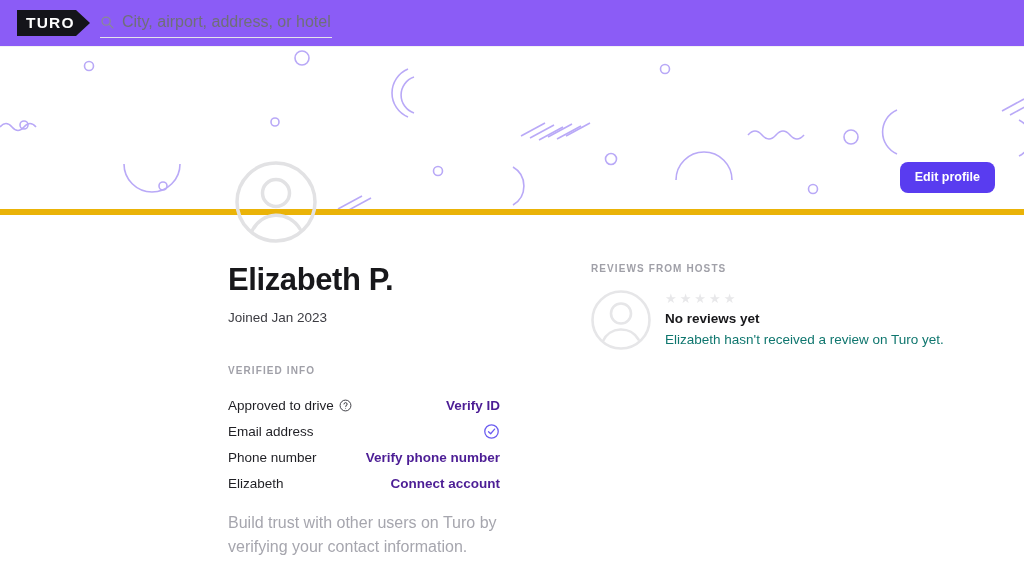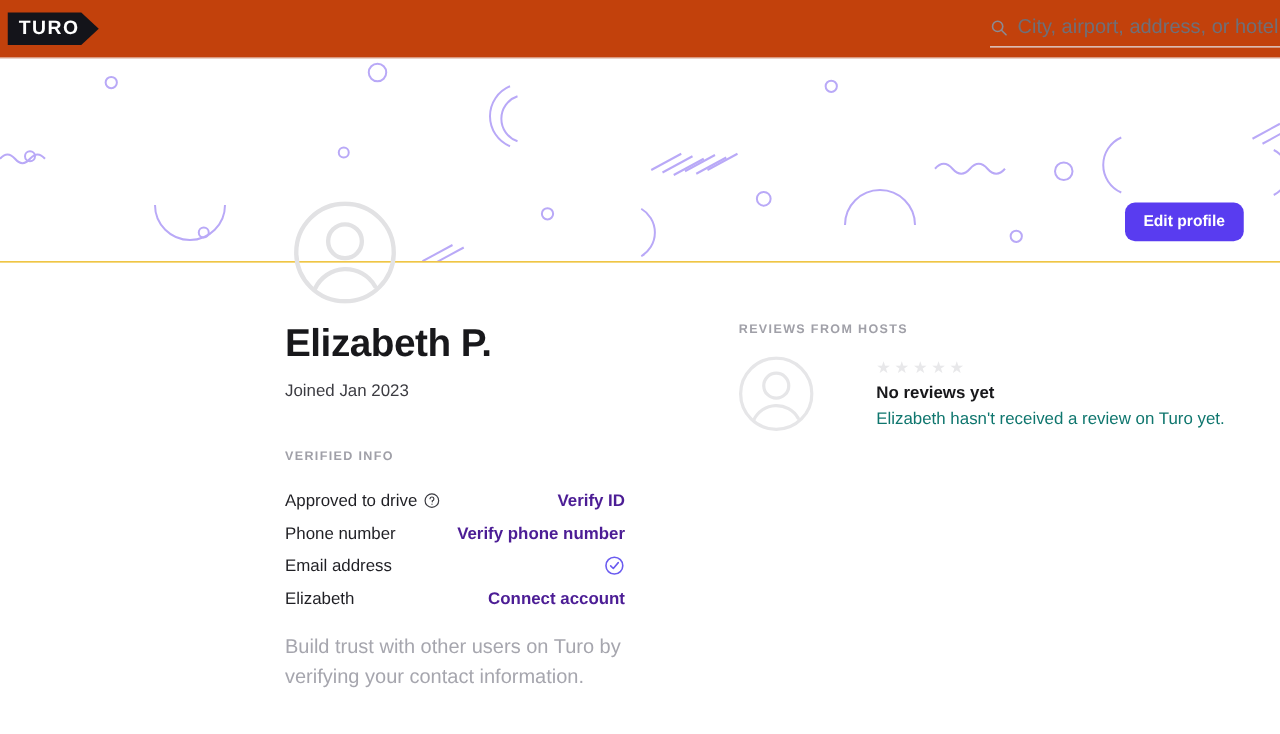--- a/index.html
+++ b/index.html
@@ -16,25 +16,24 @@
     position: relative;
   }
 
   
   .header {
     height: 47px;
     box-sizing: border-box;
     border-bottom: 1px solid #f2f2f4;
     display: flex;
     align-items: center;
-    padding-left: 6px;
-    background: #c2410c;
+    padding-left: 17px;
+    background: #8b5cf6;
     position: relative;
     z-index: 5;
-    justify-content: space-between;
   }
   .logo {
     width: 74px;
     height: 30px;
     position: relative;
     display: flex;
     align-items: center;
     flex: none;
   }
   .logo svg { display: block; }
@@ -76,21 +75,21 @@
     background: transparent;
     padding: 0;
   }
   .search-input::placeholder { color: #6f6f78; opacity: 1; }
 
   
   .banner {
     position: relative;
     height: 162px;
     background: #ffffff;
-    border-bottom: 1px solid #eab308;
+    border-bottom: 6px solid #eab308;
     overflow: hidden;
   }
   .banner svg.deco {
     position: absolute;
     left: 0;
     top: 0;
     width: 1024px;
     height: 162px;
     pointer-events: none;
   }
@@ -189,21 +188,20 @@
   .col-right {
     position: absolute;
     left: 591px;
     top: 48px;
     width: 400px;
   }
   .review-block {
     display: flex;
     align-items: flex-start;
     margin-top: 11px;
-    gap: 36px;
   }
   .review-avatar { width: 60px; height: 60px; flex: none; }
   .review-body { margin-left: 14px; padding-top: 2px; }
   .stars {
     display: flex;
     gap: 3px;
     margin-bottom: 6px;
     line-height: 1;
   }
   .star { color: #e8e8ea; font-size: 13px; line-height: 1; }
@@ -302,33 +300,33 @@
           <circle cx="12" cy="12" r="10"></circle>
           <path d="M9.2 9.2 a2.9 2.9 0 1 1 3.4 3.2 v1.4" stroke-linecap="round"></path>
           <circle cx="12.2" cy="17.2" r="0.9" fill="currentColor" stroke="none"></circle>
         </svg>
       </span>
       <a class="vlink">Verify ID</a>
     </div>
 
     <div class="vrow">
       <span class="vrow-label">
-        <span>Phone number</span>
-      </span>
-      <a class="vlink">Verify phone number</a>
-    </div>
-
-    <div class="vrow">
-      <span class="vrow-label">
         <span>Email address</span>
       </span>
       <svg class="check-icon" viewBox="0 0 24 24" fill="none" stroke="currentColor" stroke-width="1.8">
         <circle cx="12" cy="12" r="9.5"></circle>
         <path d="M7.8 12.3 L10.8 15.2 L16.4 8.6" stroke-linecap="round" stroke-linejoin="round"></path>
       </svg>
+    </div>
+
+    <div class="vrow">
+      <span class="vrow-label">
+        <span>Phone number</span>
+      </span>
+      <a class="vlink">Verify phone number</a>
     </div>
 
     <div class="vrow">
       <span class="vrow-label">
         <span>Elizabeth</span>
       </span>
       <a class="vlink">Connect account</a>
     </div>
 
     <div class="verified-note">Build trust with other users on Turo by verifying your contact information.</div>

